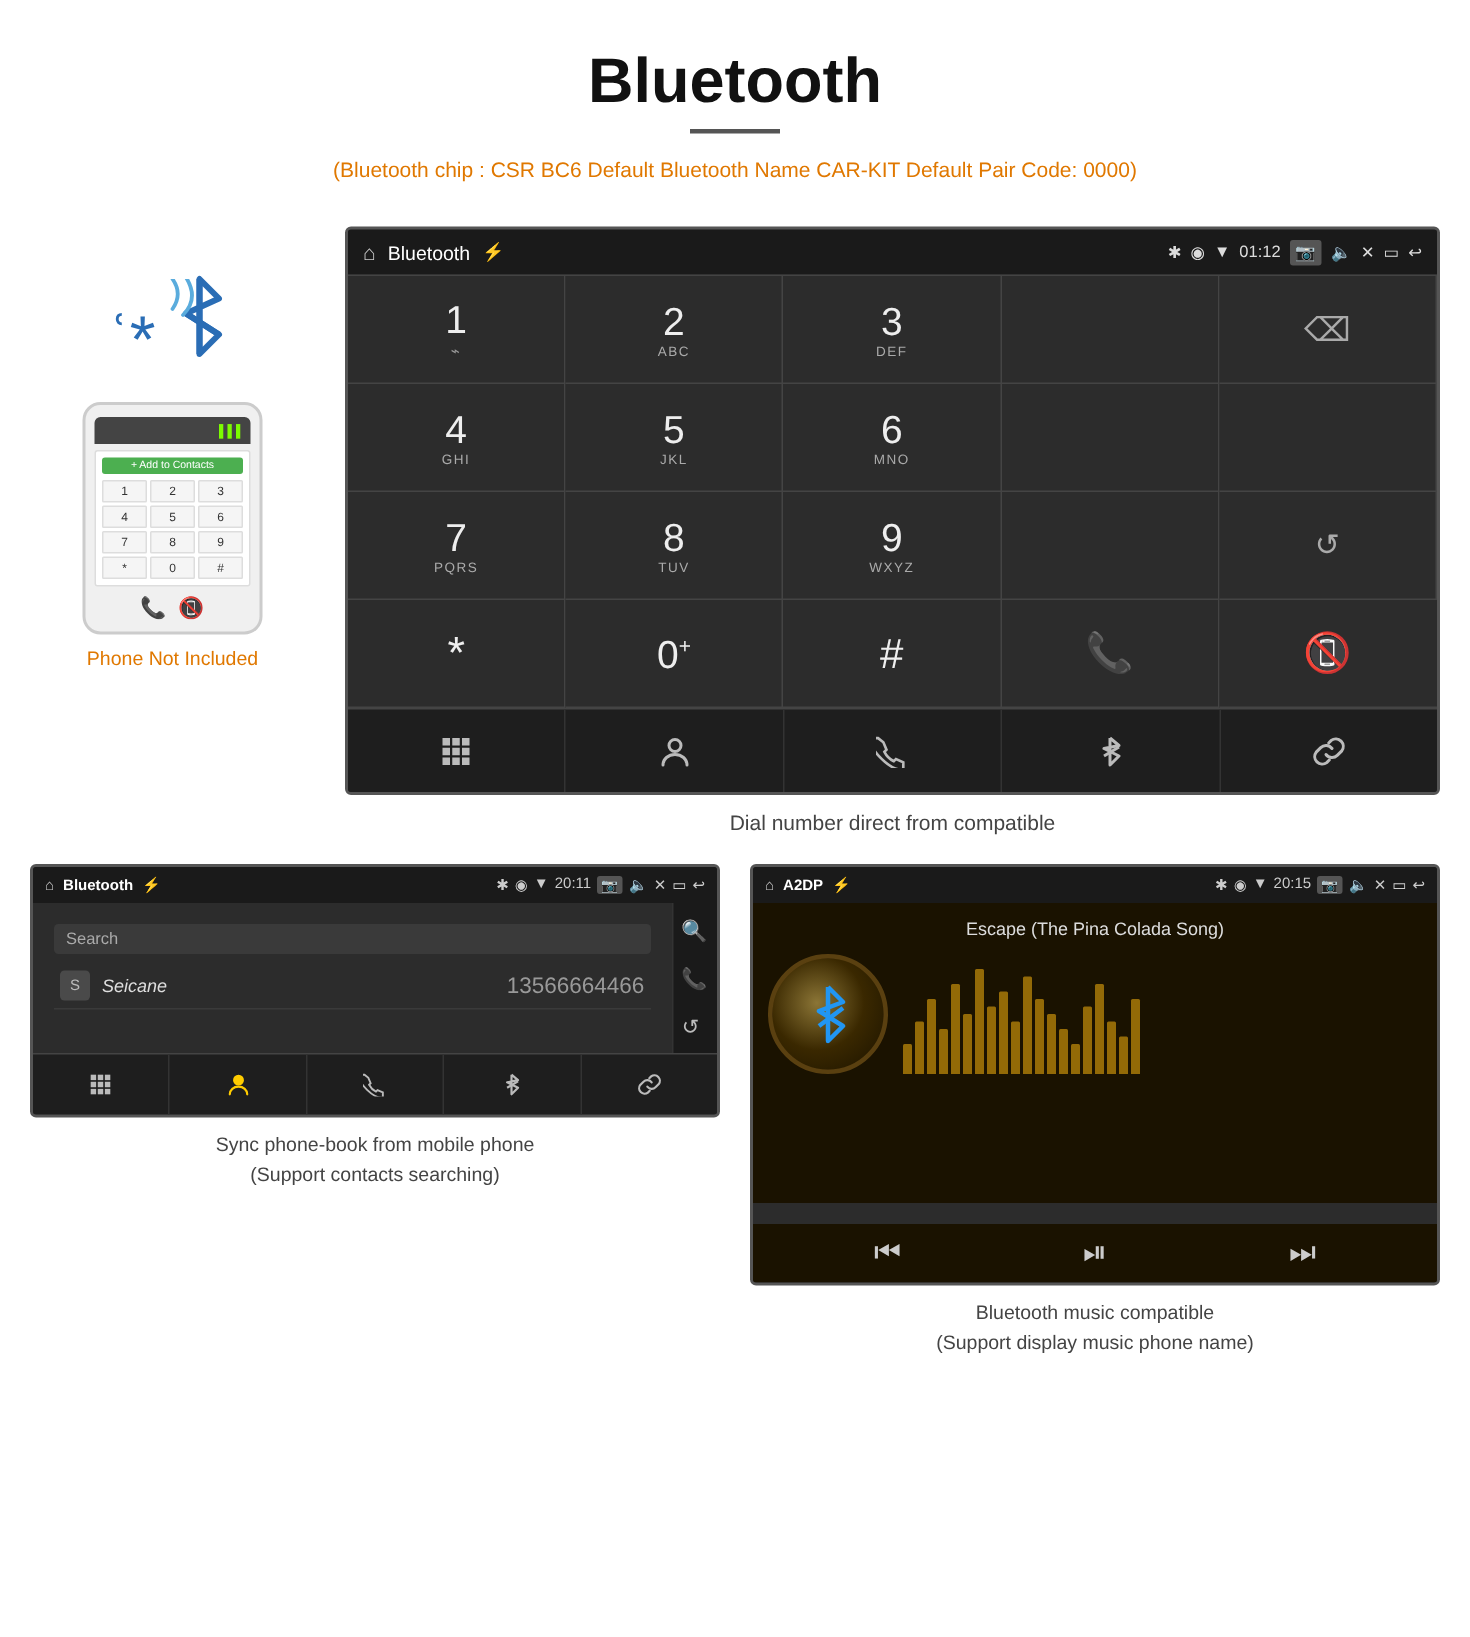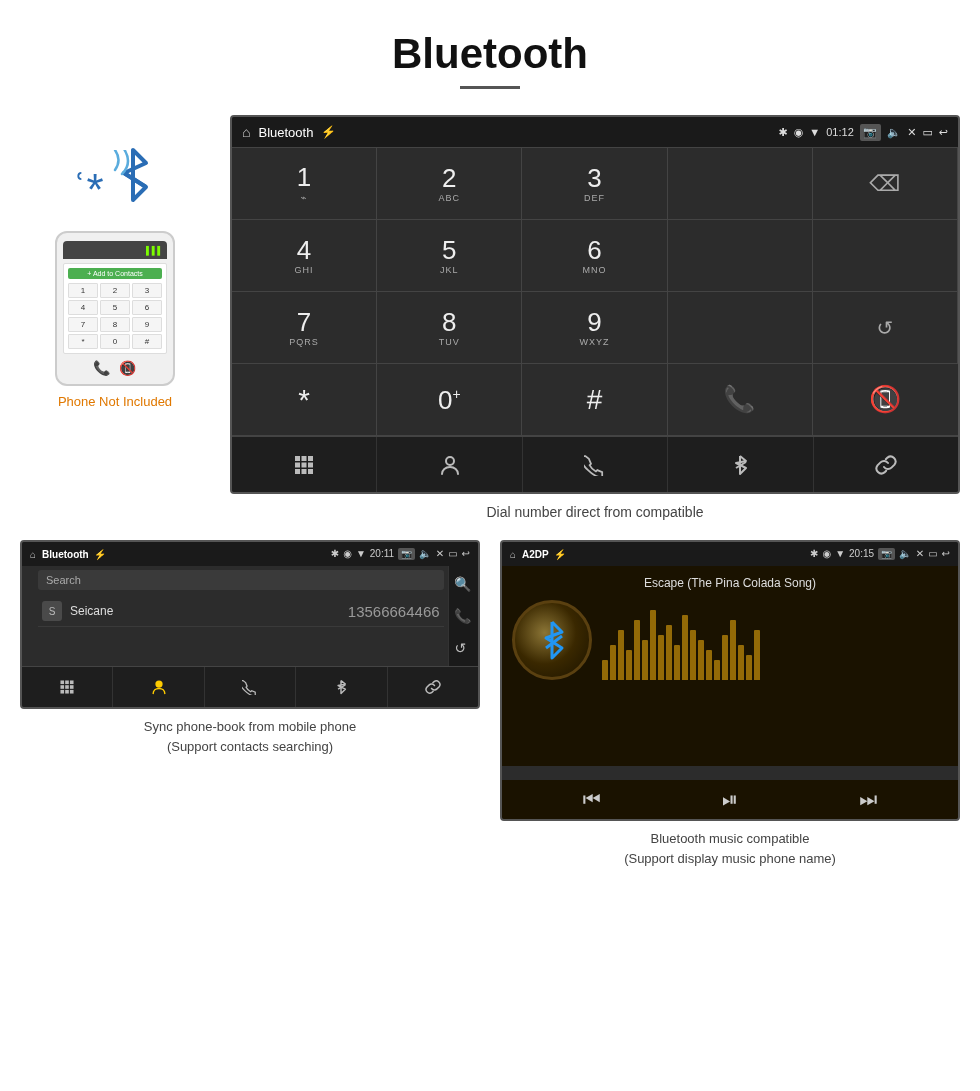--- a/index.html
+++ b/index.html
@@ -249,22 +249,21 @@
       align-items: center;
       justify-content: space-between;
       padding: 3px 8px;
       height: 24px;
     }
     .mini-status-bar .left { display: flex; gap: 6px; align-items: center; color: #ccc; font-size: 10px; }
     .mini-status-bar .right { display: flex; gap: 4px; color: #ccc; font-size: 10px; }
 
     
     .contacts-screen-body {
-      padding: 4px;
-      margin-left: 12px;
+      padding: 14px;
     }
     .search-bar {
       background: #3a3a3a;
       border-radius: 3px;
       padding: 4px 8px;
       color: #aaa;
       font-size: 11px;
       margin-bottom: 6px;
     }
     .contact-row {
@@ -280,21 +279,21 @@
       color: #bbb;
       width: 20px;
       height: 20px;
       border-radius: 3px;
       display: flex;
       align-items: center;
       justify-content: center;
       font-size: 10px;
       margin-right: 8px;
     }
-    .contact-name { flex: 1; }
+    .contact-name { flex: 1; font-style: italic; }
     .contact-number { color: #999; font-size: 15px; }
     .mini-screen-wrapper {
       position: relative;
       width: 100%;
     }
 
     
     .mini-bottom-nav {
       background: #1e1e1e;
       display: flex;
@@ -379,20 +378,21 @@
       background: #1a1200;
     }
     .music-ctrl-icon { color: #ccc; font-size: 20px; cursor: pointer; }
   </style>
 </head>
 <body>
 
 <div class="page-header">
   <h1 class="page-title">Bluetooth</h1>
   <div class="title-underline"></div>
+  <p class="specs-line">(Bluetooth chip : CSR BC6    Default Bluetooth Name CAR-KIT    Default Pair Code: 0000)</p>
 </div>
 
 <div class="main-content">
 
   <div class="phone-section">
     <div class="bluetooth-icon-wrap">
       <span class="bt-symbol">ʿ*</span>
       
       <svg width="50" height="60" viewBox="0 0 50 60">
         <polygon points="25,5 25,55 38,42 16,28 38,18 25,5" fill="none" stroke="#2a6db5" stroke-width="4" stroke-linejoin="round"></polygon>

